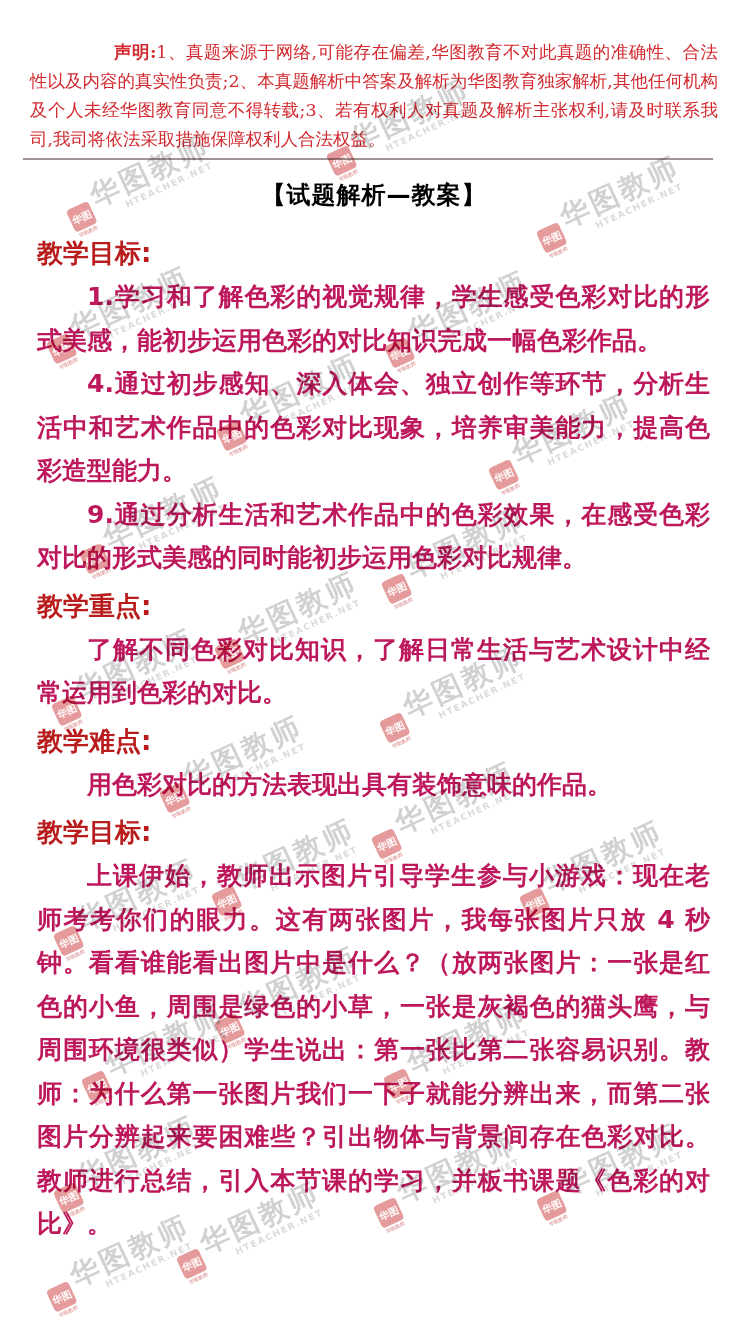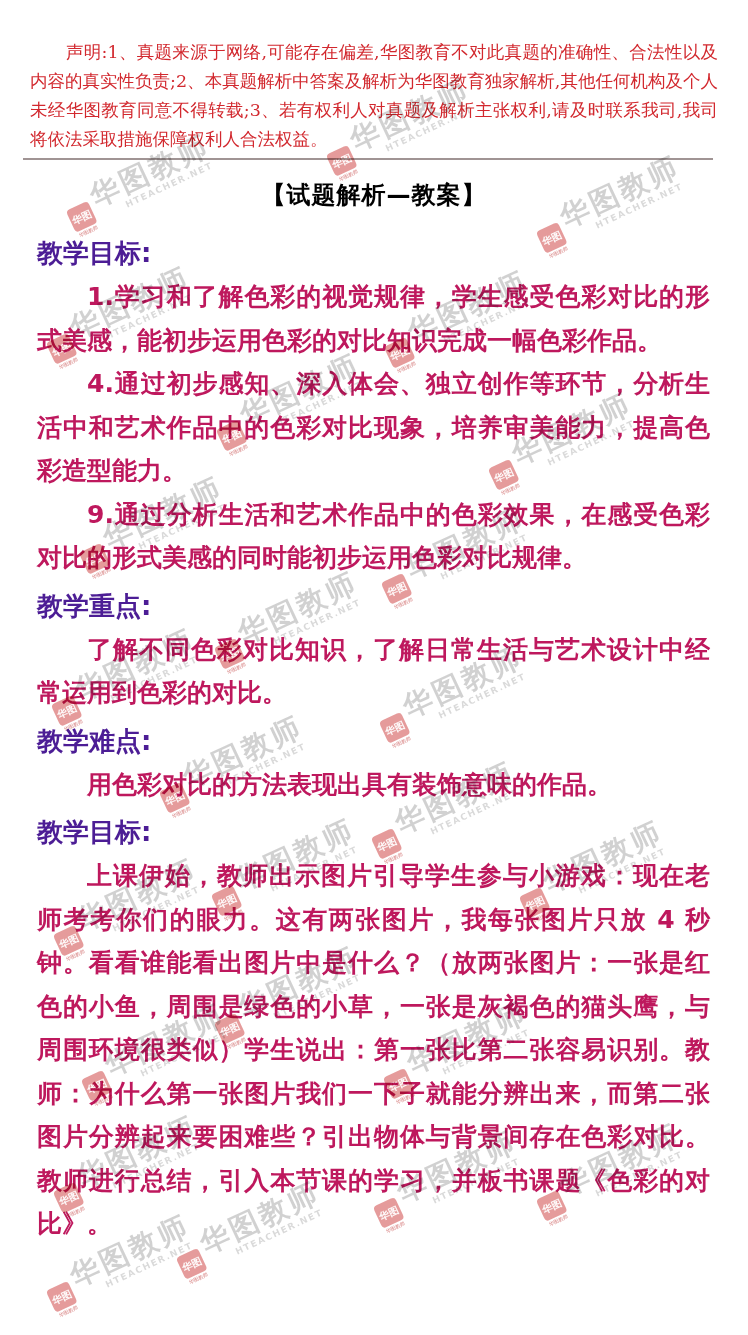--- a/index.html
+++ b/index.html
@@ -21,28 +21,28 @@
   .wm-brand{font-size:29px;font-weight:bold;line-height:29px;letter-spacing:3px;
       color:rgba(0,0,0,.20);white-space:nowrap;}
   .wm-site{font-size:9px;font-weight:bold;line-height:9px;letter-spacing:1.5px;
       color:rgba(0,0,0,.17);margin-left:28px;white-space:nowrap;}
   
   .content{position:relative;z-index:1;}
   .disclaimer{
     margin:0 30px;padding-top:38px;font-family:"DejaVu Serif",serif;
     font-size:17.5px;line-height:29px;color:#d2282e;text-align:justify;text-indent:36px;
   }
-  .disclaimer b{font-weight:normal;}
+  .disclaimer b{font-weight:bold;margin-left:48px;}
   .divider{margin:4px 35px 0 23px;border-bottom:2px solid #a09494;}
   .title{
     margin:17px 0 0;text-align:center;font-size:24px;line-height:36px;
     font-weight:bold;color:#000;letter-spacing:1px;
   }
   .heading{
-    margin:4px 37px 0;font-size:26px;line-height:44px;font-weight:bold;color:#4c1d95;
+    margin:4px 37px 0;font-size:26px;line-height:44px;font-weight:bold;color:#b91c1c;
   }
   .heading.first{margin-top:18px;}
   .subheading{
     margin:6px 37px 0;font-size:26px;line-height:44px;font-weight:bold;color:#0a0a0a;
   }
   .body-p{
     margin:0 38px 0 37px;font-size:25px;line-height:43.5px;color:#be185d;
     text-align:justify;text-indent:50px;font-weight:bold;
   }
 </style>

